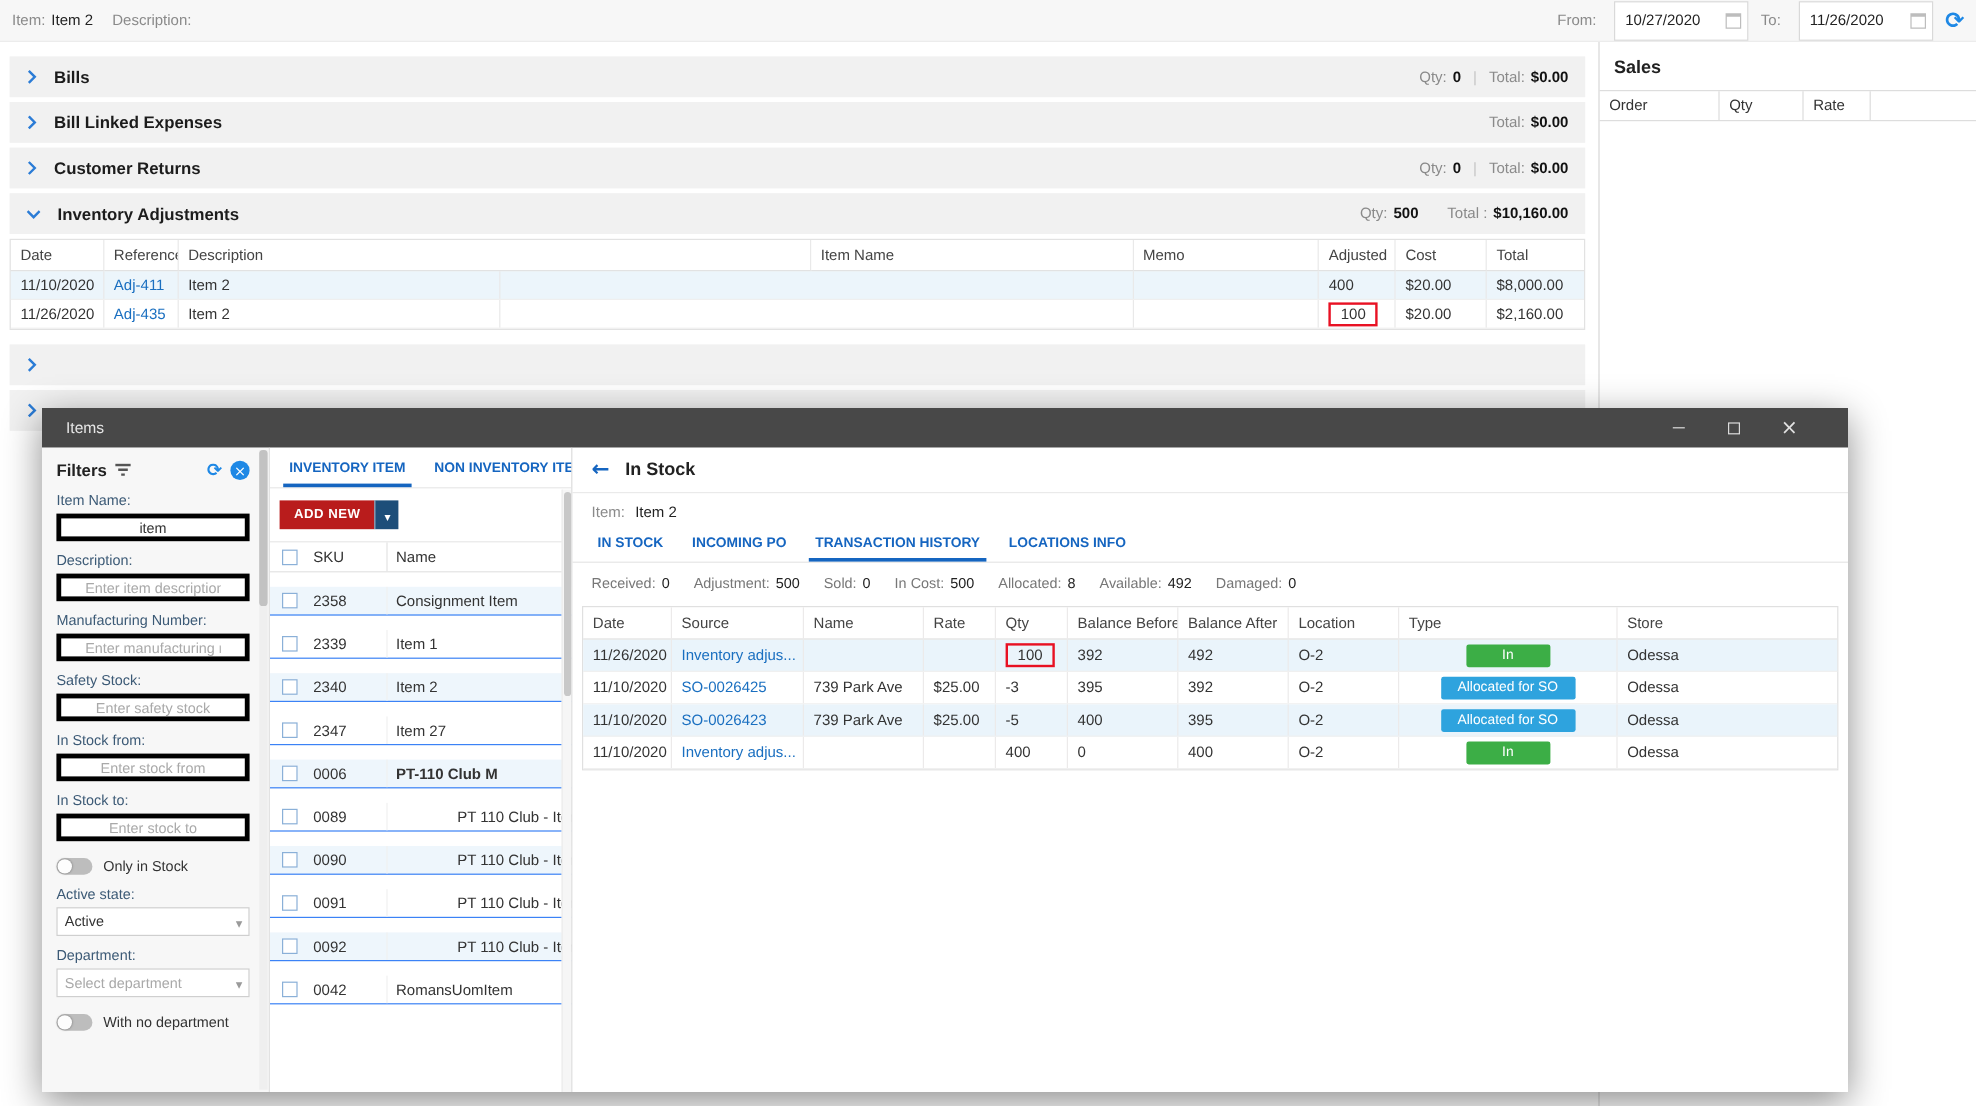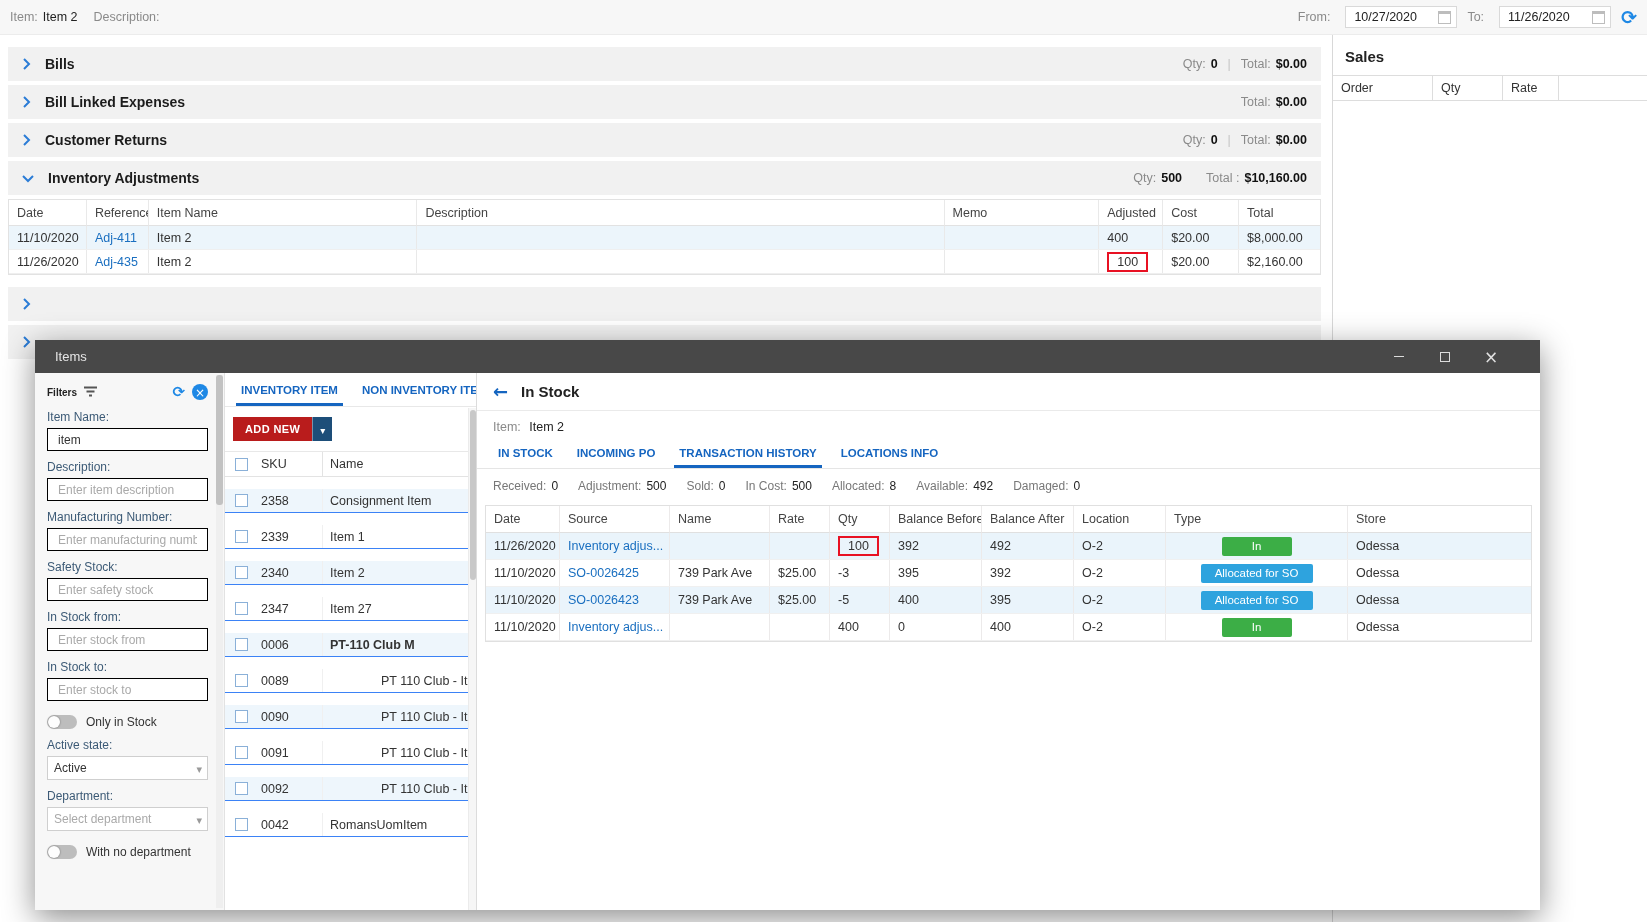--- a/index.html
+++ b/index.html
@@ -17,21 +17,21 @@
   .i-min { width:10px; height:1px; background:#dcdcdc; }
   .i-max { width:10px; height:10px; border:1px solid #dcdcdc; }
   .i-restore { position:relative; width:9px; height:9px; border:1px solid #dcdcdc; margin-top:3px; }
   .i-restore::before { content:""; position:absolute; left:2px; top:-4px; width:9px; height:9px; border:1px solid #dcdcdc; }
   .i-close::before { content:"\00D7"; font-family:"DejaVu Sans",sans-serif; font-size:17px; }
 
   .report-header { height:35px; background:#f7f7f7; border-bottom:1px solid #ececec; display:flex; align-items:center; padding:0 10px; flex:0 0 auto; }
   .rh-label { color:#8a8a8a; font-size:12.5px; margin-right:5px; }
   .rh-value { color:#222; font-size:12.5px; margin-right:16px; }
   .rh-right { margin-left:auto; display:flex; align-items:center; gap:10px; }
-  .date-input { width:112px; height:22px; background:#fff; border:1px solid #d9d9d9; display:flex; align-items:center; padding:0 5px 0 8px; font-size:12.5px; color:#222; cursor:text; }
+  .date-input { width:112px; height:33px; background:#fff; border:1px solid #d9d9d9; display:flex; align-items:center; padding:0 5px 0 8px; font-size:12.5px; color:#222; cursor:text; }
   .cal-icon { margin-left:auto; width:13px; height:13px; border:1px solid #bdbdbd; border-top:3px solid #bdbdbd; }
   .i-sync::before { content:"\27F3"; font-family:"DejaVu Sans",sans-serif; color:#1e88e5; font-size:19px; font-weight:bold; }
 
   .report-body { flex:1; display:flex; min-height:0; }
   .report-main { width:1332px; padding-top:12px; flex:0 0 auto; }
   .section-bar { width:1313px; margin-left:8px; height:34px; background:#f1f1f1; display:flex; align-items:center; padding:0 14px; margin-bottom:4px; cursor:pointer; }
   .section-title { font-size:14px; font-weight:bold; color:#1c1c1c; margin-left:14px; }
   .sec-right { margin-left:auto; display:flex; align-items:center; font-size:12.5px; }
   .muted { color:#8a8a8a; margin-right:5px; }
   .strong { color:#111; font-weight:bold; }
@@ -64,27 +64,27 @@
   .items-titlebar { height:33px; background:#484848; display:flex; align-items:center; color:#e5e5e5; flex:0 0 auto; }
   .items-titlebar .title { padding-left:20px; font-size:13px; }
   .items-titlebar .win-controls { margin-right:26px; }
   .items-body { flex:1; display:flex; min-height:0; overflow:hidden; }
 
   
   .filters { width:190px; background:#f7f7f7; border-right:1px solid #e2e2e2; position:relative; padding:10px 16px 10px 12px; overflow:hidden; flex:0 0 auto; }
   .filters-scrollbar { position:absolute; right:1px; top:2px; bottom:2px; width:7px; background:#efefef; }
   .filters-thumb { position:absolute; top:0; left:0; width:7px; height:130px; background:#c2c2c2; border-radius:3px; }
   .filters-head { display:flex; align-items:center; gap:7px; margin-bottom:4px; }
-  .filters-title { font-weight:bold; font-size:10px; color:#222; }
+  .filters-title { font-weight:bold; font-size:14px; color:#222; }
   .f-refresh { margin-left:auto; }
   .i-refresh::before { content:"\27F3"; font-family:"DejaVu Sans",sans-serif; color:#1e88e5; font-size:15px; font-weight:bold; }
   .f-close { width:16px; height:16px; border-radius:50%; background:#1e88e5; color:#fff; display:flex; align-items:center; justify-content:center; cursor:pointer; }
   .i-x-small::before { content:"\00D7"; font-family:"DejaVu Sans",sans-serif; font-size:12px; line-height:1; }
   .f-label { font-size:12px; color:#3c5a76; margin:9px 0 4px; }
-  .f-input { width:100%; height:23px; border:1px solid #000000; background:#fff; padding:0 10px; font-size:12px; color:#333; font-family:inherit; outline:none; }
+  .f-input { width:100%; height:23px; border:4px solid #000000; background:#fff; padding:0 20px; font-size:12px; color:#333; font-family:inherit; outline:none;text-align:center; }
   .f-input::placeholder { color:#a9a9a9; }
   .f-select { position:relative; width:100%; height:24px; border:1px solid #cfcfcf; background:#fff; display:flex; align-items:center; padding:0 18px 0 6px; font-size:12px; cursor:pointer; }
   .f-select .ph { color:#a9a9a9; }
   .sel-caret { position:absolute; right:5px; top:5px; }
   .i-caret::before { content:"\25BE"; font-family:"DejaVu Sans",sans-serif; color:#9a9a9a; font-size:11px; }
   .toggle-row { display:flex; align-items:center; gap:9px; margin-top:14px; }
   .toggle { width:30px; height:14px; background:#bdbdbd; border-radius:8px; position:relative; cursor:pointer; flex:0 0 auto; }
   .toggle::after { content:""; position:absolute; left:1px; top:1px; width:12px; height:12px; border-radius:50%; background:#fdfdfd; box-shadow:0 0 2px rgba(0,0,0,.45); }
   .toggle-label { font-size:12px; color:#333; }
 
@@ -224,22 +224,22 @@
             <span class="gap24"></span>
             <span class="muted">Total :</span>
             <span class="strong">$10,160.00</span>
           </span>
         </div>
 
         <div class="adj-table">
           <div class="trow thead">
             <span class="tcell c-date">Date</span>
             <span class="tcell c-ref">Reference</span>
+            <span class="tcell c-desc">Description</span>
             <span class="tcell c-item">Item Name</span>
-            <span class="tcell c-desc">Description</span>
             <span class="tcell c-memo">Memo</span>
             <span class="tcell c-adj">Adjusted</span>
             <span class="tcell c-cost">Cost</span>
             <span class="tcell c-total">Total</span>
           </div>
           <div class="trow body-row alt">
             <span class="tcell c-date">11/10/2020</span>
             <span class="tcell c-ref">
                 <span class="link">Adj-411</span>
               </span>

